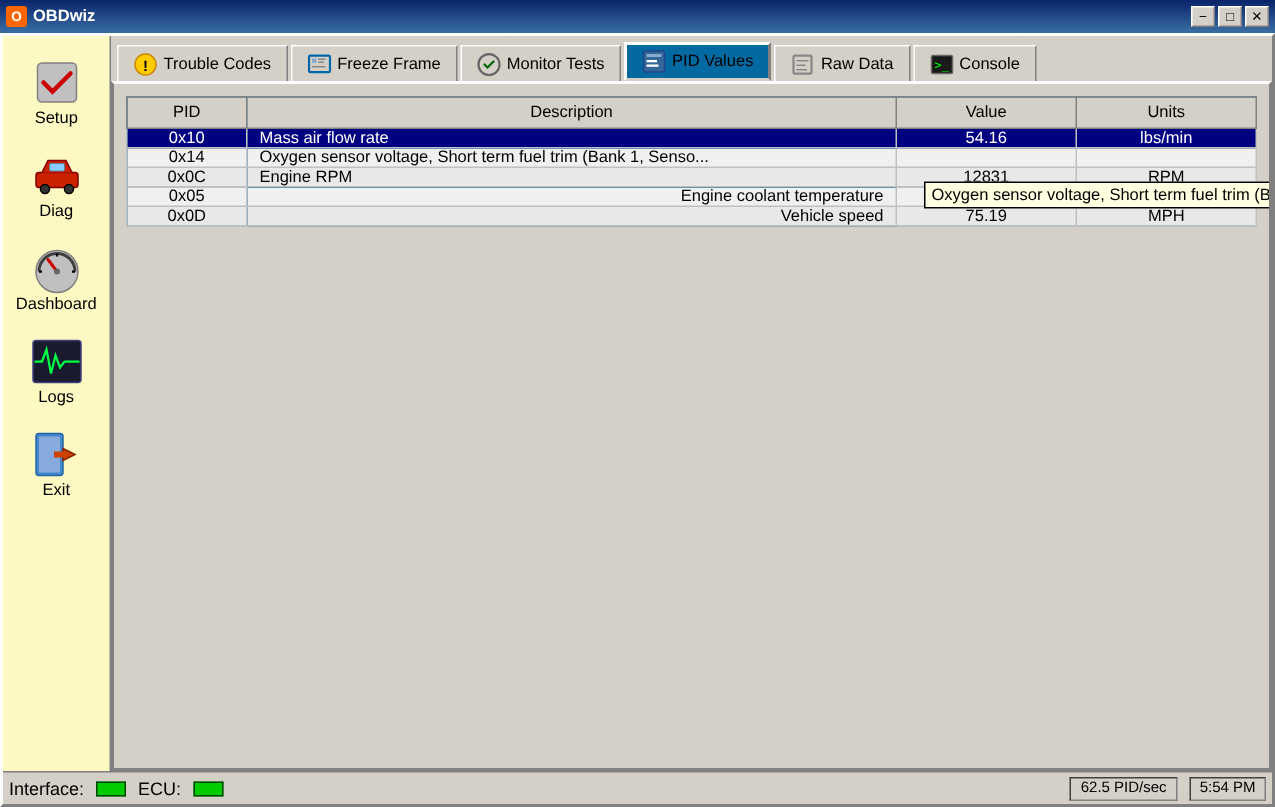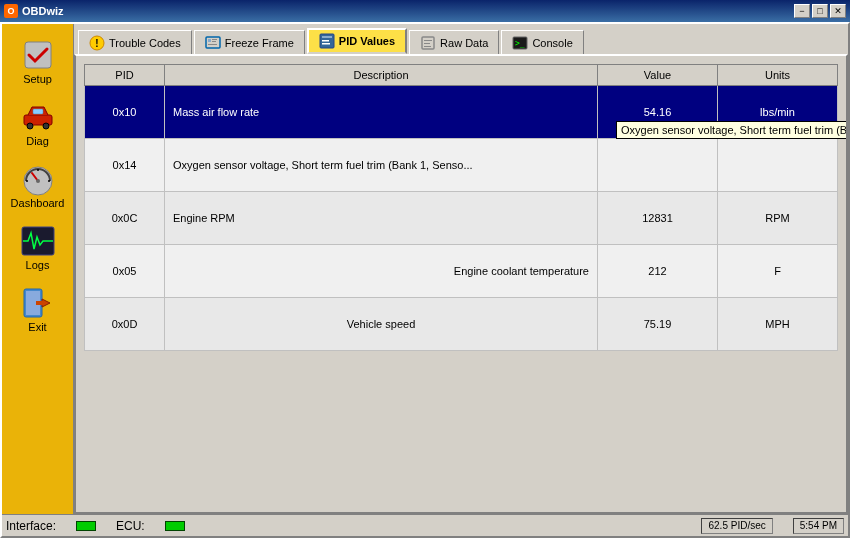--- a/index.html
+++ b/index.html
@@ -74,21 +74,21 @@
 
     
     .layout {
       display: flex;
       flex: 1;
       overflow: hidden;
     }
 
     .sidebar {
       width: 72px;
-      background: #eab308;
+      background: #fef9c3;
       border-right: 1px solid #808080;
       display: flex;
       flex-direction: column;
       align-items: center;
       padding-top: 8px;
       gap: 4px;
     }
 
     .sidebar-item {
       width: 60px;
@@ -136,26 +136,26 @@
       background: #d4d0c8;
       border: 1px solid #808080;
       border-top-color: #ffffff;
       border-left-color: #ffffff;
       border-bottom: none;
       cursor: pointer;
       font-size: 11px;
       color: #000;
     }
     .tab.active {
-      background: #fde047;
+      background: #0369a1;
       border: 2px solid #ffffff;
       border-right-color: #808080;
       border-bottom: 2px solid #d4d0c8;
       height: 26px;
-      font-weight: bold;
+      font-weight: normal;
       z-index: 1;
     }
     .tab-icon {
       width: 16px;
       height: 16px;
       display: inline-flex;
       align-items: center;
       justify-content: center;
     }
 
@@ -180,21 +180,21 @@
     .data-table th {
       background: #d4d0c8;
       border: 1px solid #808080;
       padding: 4px 8px;
       text-align: center;
       font-weight: normal;
       font-size: 11px;
     }
     .data-table td {
       border: 1px solid #c0c0c0;
-      padding: 20px 8px;
+      padding: 0 8px;
       text-align: center;
       font-size: 11px;
     }
     .data-table tr.selected td {
       background: #000080;
       color: white;
     }
     .data-table tr:not(.selected) td {
       background: #e8e8e8;
     }
@@ -217,21 +217,21 @@
     }
 
     
     .status-bar {
       height: 22px;
       background: #d4d0c8;
       border-top: 1px solid #808080;
       display: flex;
       align-items: center;
       padding: 0 4px;
-      gap: 20px;
+      gap: 8px;
     }
     .status-led {
       width: 20px;
       height: 10px;
       background: #00cc00;
       border: 1px solid #004400;
     }
     .status-spacer {
       flex: 1;
     }
@@ -355,20 +355,29 @@
               <rect x="1" y="2" width="14" height="11" rx="1" fill="none" stroke="#0066aa" stroke-width="1.5"></rect>
               <rect x="3" y="4" width="3" height="3" fill="#88aacc"></rect>
               <rect x="7" y="4" width="5" height="1" fill="#888"></rect>
               <rect x="7" y="6" width="4" height="1" fill="#888"></rect>
               <rect x="3" y="9" width="9" height="1" fill="#888"></rect>
             </svg>
           </span>
           <span>Freeze Frame</span>
         </div>
 
+        <div class="tab">
+          <span class="tab-icon">
+            <svg width="16" height="16" viewBox="0 0 16 16">
+              <circle cx="8" cy="8" r="7" fill="none" stroke="#666" stroke-width="1.5"></circle>
+              <path d="M5 8 L7 10 L11 6" stroke="#006600" stroke-width="1.5" fill="none" stroke-linecap="round"></path>
+            </svg>
+          </span>
+          <span>Monitor Tests</span>
+        </div>
 
         <div class="tab active">
           <span class="tab-icon">
             <svg width="16" height="16" viewBox="0 0 16 16">
               <rect x="1" y="1" width="14" height="14" rx="1" fill="#336699" stroke="#224488" stroke-width="1"></rect>
               <rect x="3" y="3" width="10" height="2" fill="#88aacc"></rect>
               <rect x="3" y="7" width="7" height="1.5" fill="#ffffff"></rect>
               <rect x="3" y="10" width="8" height="1.5" fill="#ffffff"></rect>
             </svg>
           </span>
@@ -430,21 +439,21 @@
                 <td style="width: 120px;">RPM</td>
               </tr>
               <tr>
                 <td style="width: 80px;">0x05</td>
                 <td style="text-align: right; max-width: 360px; overflow: hidden; text-overflow: ellipsis; white-space: nowrap;">Engine coolant temperature</td>
                 <td style="width: 120px;">212</td>
                 <td style="width: 120px;">F</td>
               </tr>
               <tr>
                 <td style="width: 80px;">0x0D</td>
-                <td style="text-align: center; max-width: 360px; overflow: hidden; text-overflow: ellipsis; white-space: nowrap;">Vehicle speed</td>
+                <td style="text-align: right; max-width: 360px; overflow: hidden; text-overflow: ellipsis; white-space: nowrap;">Vehicle speed</td>
                 <td style="width: 120px;">75.19</td>
                 <td style="width: 120px;">MPH</td>
               </tr>
             </tbody>
         </table>
 
         <div class="tooltip">Oxygen sensor voltage, Short term fuel trim (Bank 1, Sensor 1</div>
 
       </div>
     </div>

